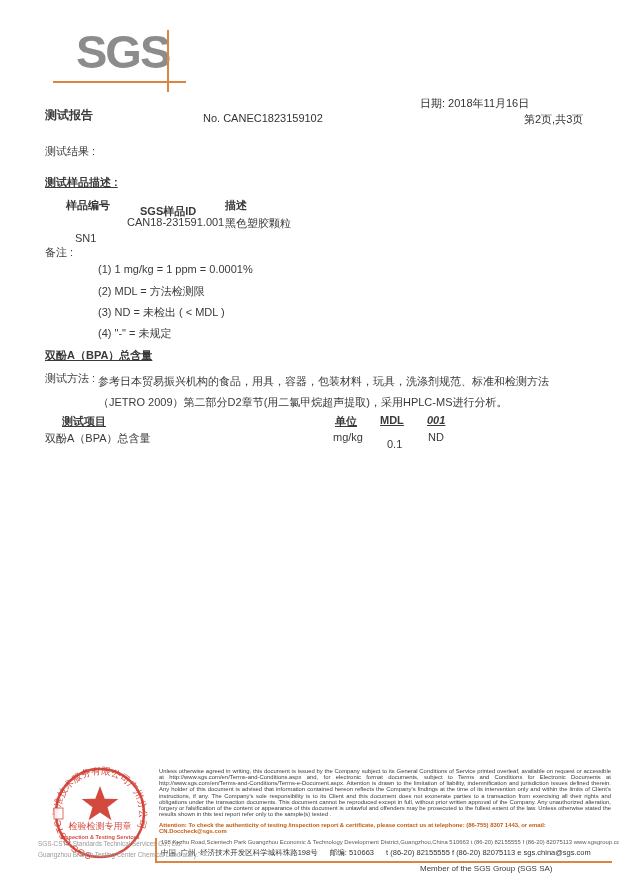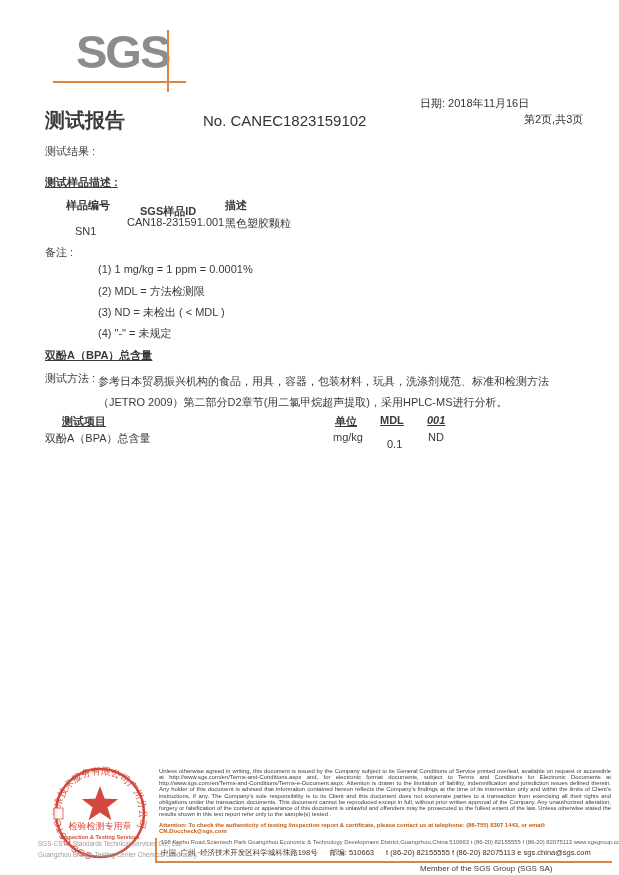--- a/index.html
+++ b/index.html
@@ -7,36 +7,36 @@
         font-family:"Liberation Sans","DejaVu Sans",sans-serif;color:#333;}
   .abs{position:absolute;}
 
   
   .sgs-logo{left:76px;top:28px;font-size:47px;font-weight:bold;color:#8c8c8c;
             letter-spacing:-2px;line-height:1;font-family:"Liberation Sans",sans-serif;}
   .logo-hline{left:53px;top:81px;width:133px;height:2px;background:#dd8440;}
   .logo-vline{left:167px;top:30px;width:2px;height:62px;background:#dd8440;}
 
   
-  .doc-title{left:45px;top:107px;font-size:20px;font-weight:bold;color:#3a3a3a;}
-  .report-no{left:203px;top:112px;font-size:15px;}
+  .doc-title{left:45px;top:107px;font-size:12px;font-weight:bold;color:#3a3a3a;}
+  .report-no{left:203px;top:112px;font-size:11px;}
   .report-date{left:420px;top:96px;font-size:11px;}
   .page-info{left:524px;top:112px;font-size:11px;}
 
   .t11{font-size:11px;color:#3a3a3a;}
   .bold{font-weight:bold;}
   .uline{text-decoration:underline;}
 
   .results-label{left:45px;top:144px;}
   .sample-desc{left:45px;top:175px;}
 
   .s-h1{left:66px;top:198px;}
   .s-h2{left:140px;top:204px;}
   .s-h3{left:225px;top:198px;}
-  .s-c1{left:75px;top:225px;}
+  .s-c1{left:75px;top:232px;}
   .s-c2{left:127px;top:216px;}
   .s-c3{left:225px;top:216px;}
 
   .notes-label{left:45px;top:245px;}
   .note1{left:98px;top:263px;}
   .note2{left:98px;top:284px;}
   .note3{left:98px;top:305px;}
   .note4{left:98px;top:326px;}
 
   .bpa-heading{left:45px;top:348px;}

